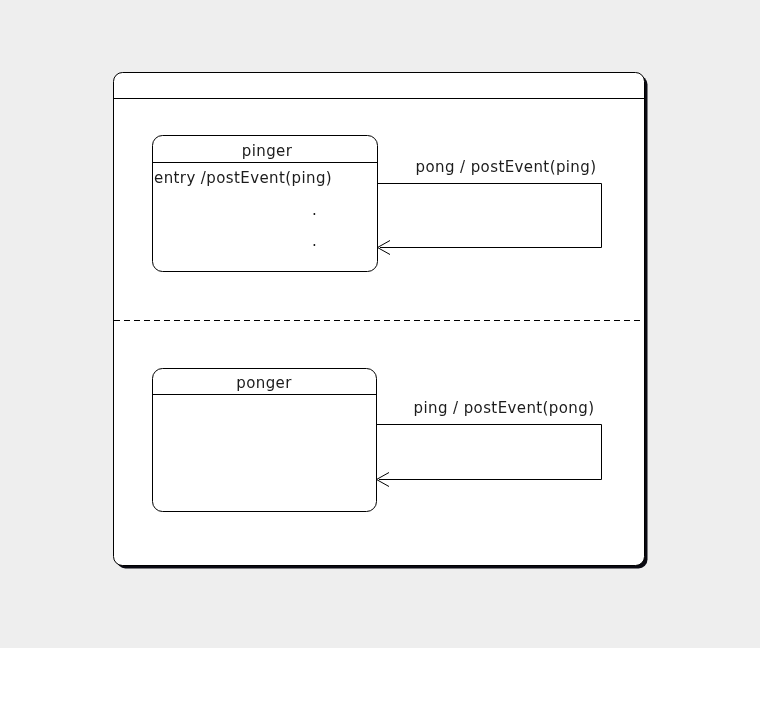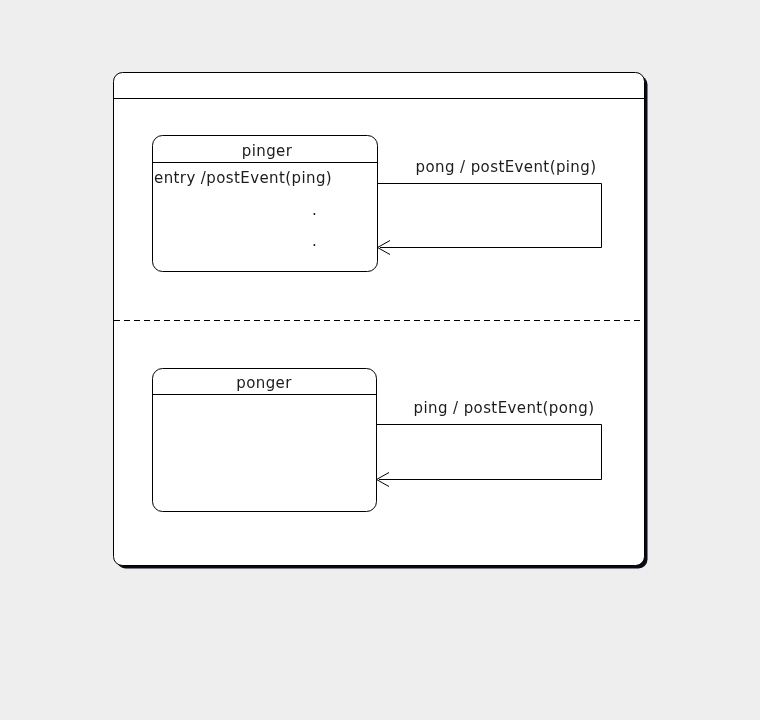--- a/index.html
+++ b/index.html
@@ -2,21 +2,21 @@
 <html><head>
 <meta charset="utf-8">
 <style>
   html, body {
     margin: 0;
     padding: 0;
   }
   .stage {
     position: relative;
     width: 760px;
-    height: 720px;
+    height: 648px;
     background: #eeeeee;
     font-family: "DejaVu Sans", "Liberation Sans", sans-serif;
     overflow: hidden;
   }
   svg { display: block; }
   .frame-shadow { fill: #0a0a12; stroke: none; }
   .frame-surface { stroke: #000000; stroke-width: 1; }
   .state-box { stroke: #000000; stroke-width: 1; }
   .solid-line { stroke: #000000; stroke-width: 1; fill: none; }
   .dashed-line { stroke: #000000; stroke-width: 1; fill: none; stroke-dasharray: 6 4; }

